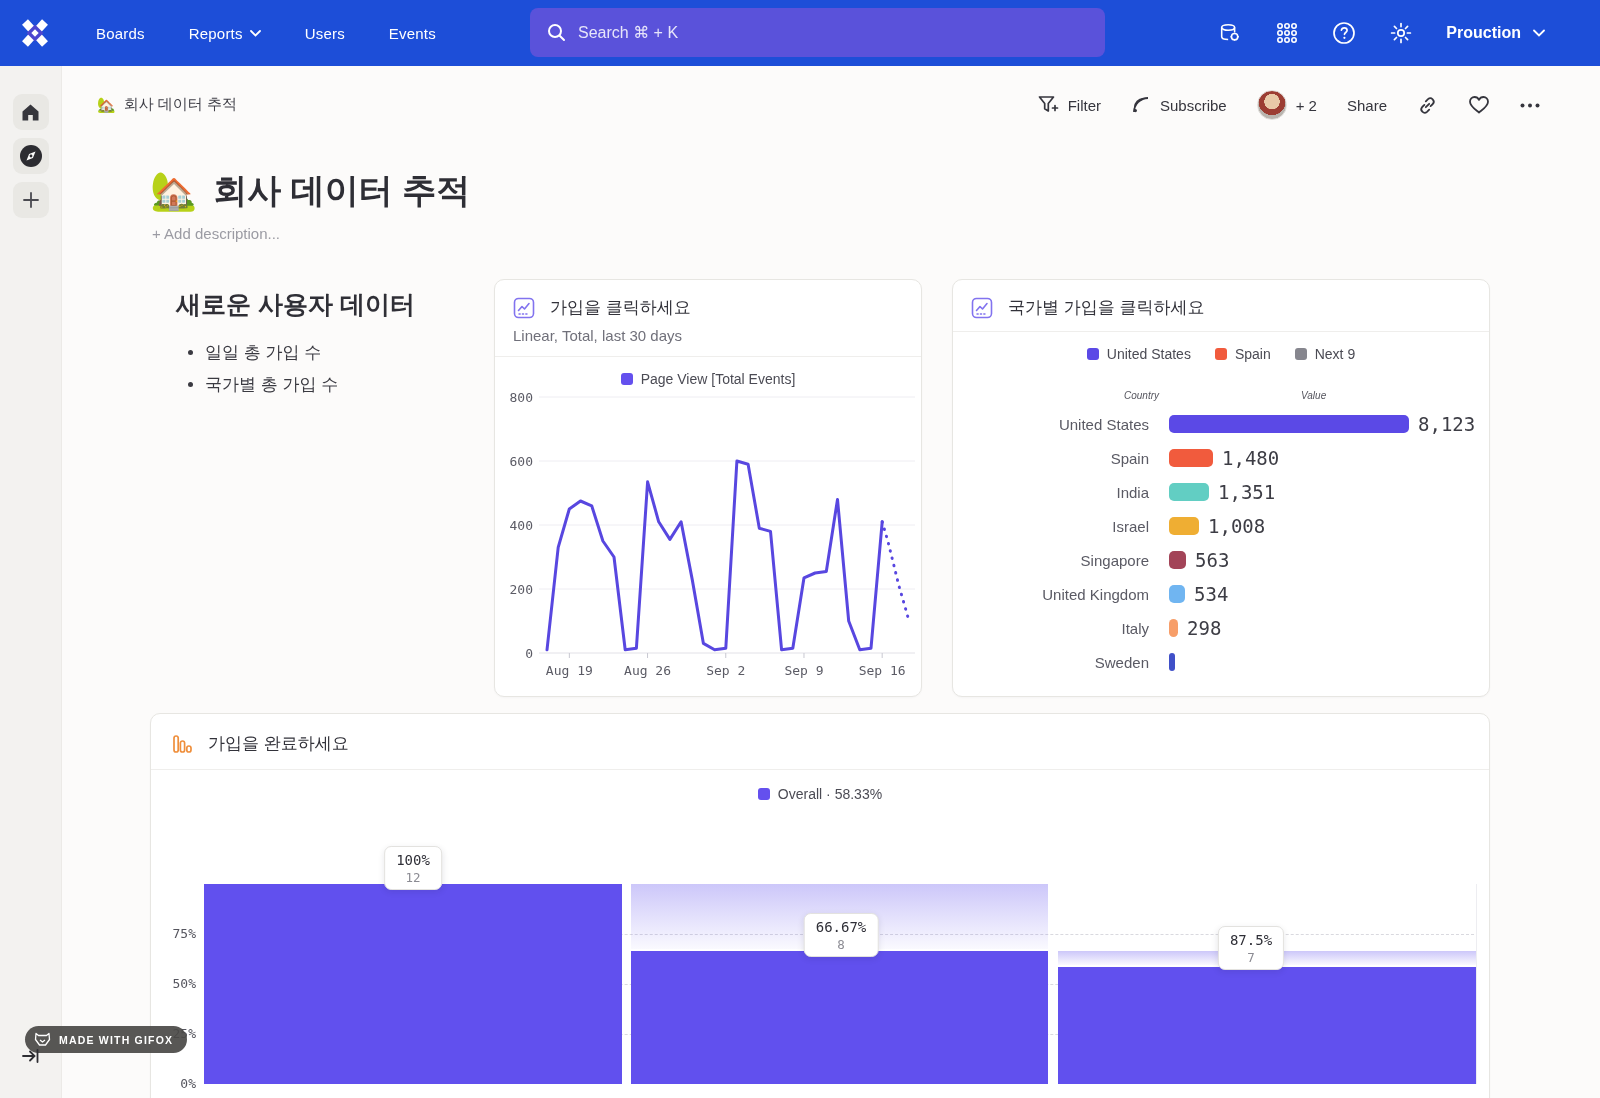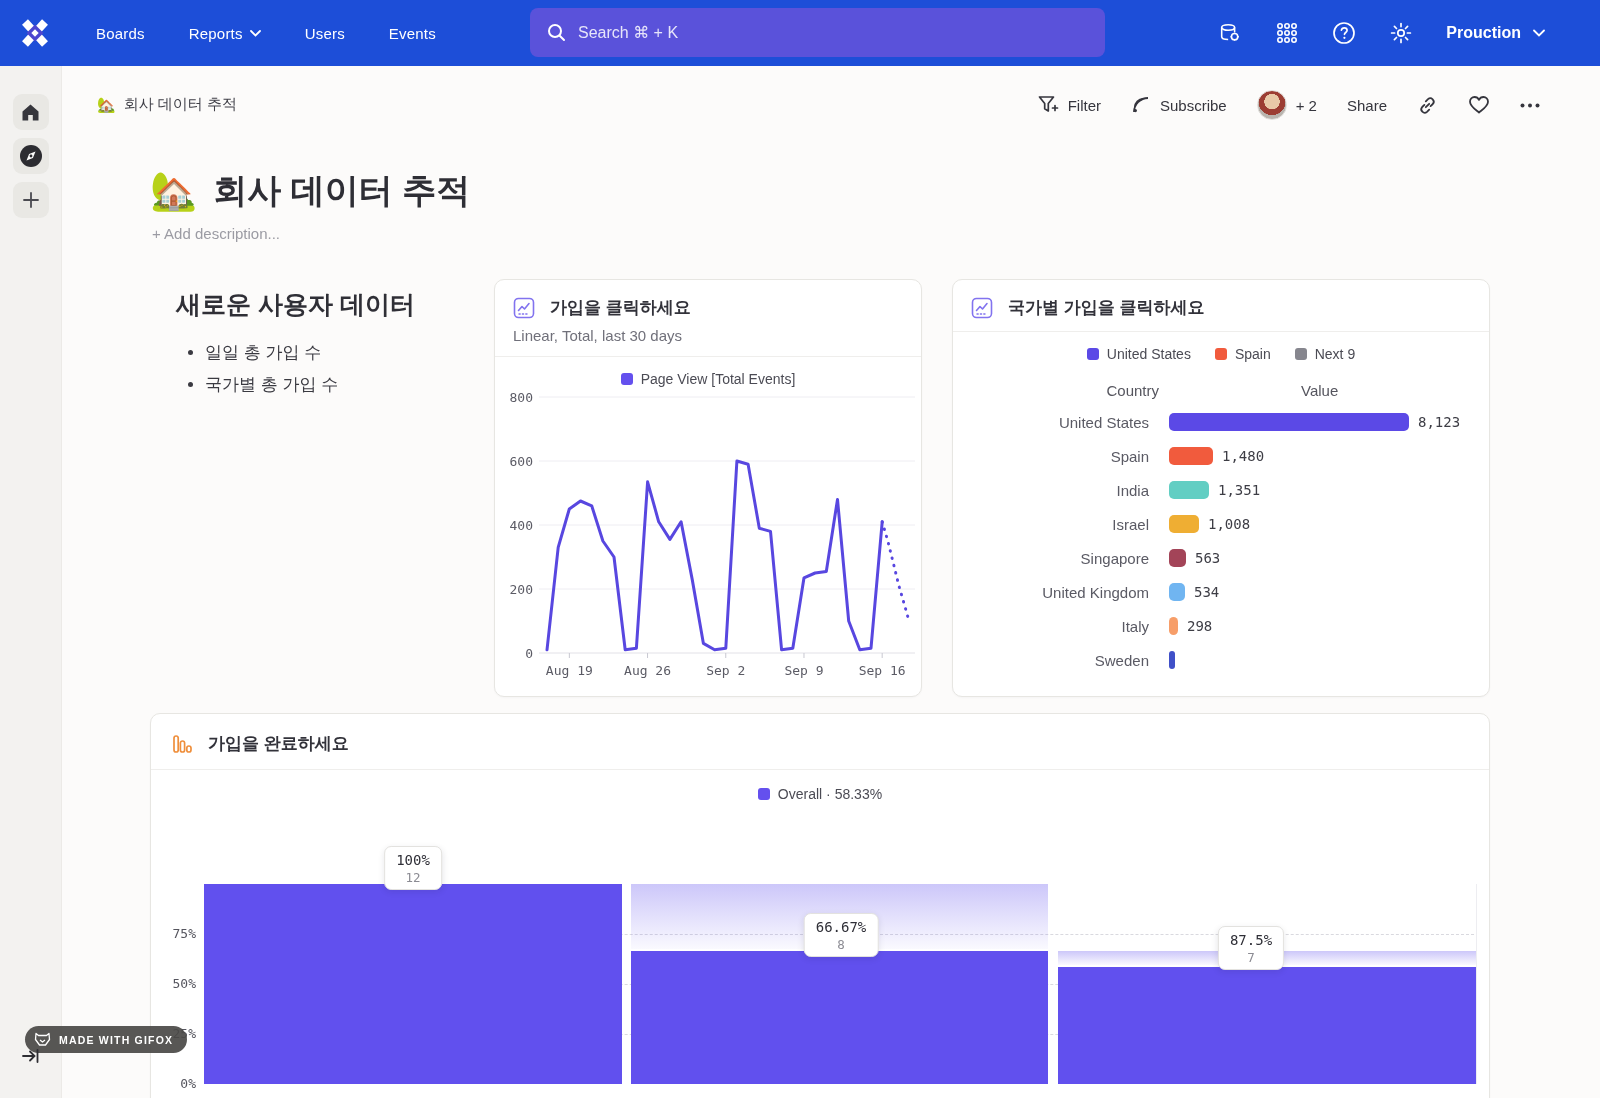--- a/index.html
+++ b/index.html
@@ -36,37 +36,37 @@
   .add-desc { position:absolute; left:152px; top:225px; font-size:15px; color:#9b9ba3; cursor:pointer; }
 
   
   .textcard h2 { position:absolute; left:176px; top:288px; font-size:25px; font-weight:700; color:#2f2f36; }
   .bullets { position:absolute; left:205px; top:341px; font-size:17px; color:#3a3a41; }
   .bullets li { margin-bottom:9px; list-style:disc; }
 
   
   .card { position:absolute; background:#fff; border:1px solid #e7e6e2; border-radius:10px; overflow:hidden; box-shadow:0 1px 2px rgba(40,40,60,.03); }
   .card-head { padding:16px 18px 12px 18px; border-bottom:1px solid #efeeec; }
-  .card-title { display:flex; align-items:center; gap:15px; font-size:17px; font-weight:700; color:#32323a; }
+  .card-title { display:flex; align-items:center; gap:15px; font-size:17px; font-weight:400; color:#32323a; }
   .card-sub { margin-top:8px; font-size:15px; color:#70707a; }
   .legend { display:flex; justify-content:center; align-items:center; gap:24px; margin-top:14px; font-size:14px; color:#4b4b54; }
   .legend .sw { width:12px; height:12px; border-radius:3px; display:inline-block; margin-right:8px; vertical-align:-1px; }
 
   #line-card { left:494px; top:279px; width:428px; height:418px; }
   #bar-card  { left:952px; top:279px; width:538px; height:418px; }
   #funnel-card { left:150px; top:713px; width:1340px; height:400px; }
 
   
-  .cols { display:flex; margin-top:20px; font-size:15px; color:#55555e; }
+  .cols { display:flex; margin-top:28px; font-size:10px; color:#55555e;font-style:italic; }
   .cols .c1 { width:206px; text-align:right; }
   .cols .c2 { margin-left:142px; }
   .brow { display:flex; align-items:center; height:34px; }
   .brow .lab { width:196px; text-align:right; font-size:15px; color:#5a5a64; }
   .brow .bar { height:18px; border-radius:5px; margin-left:20px; flex:0 0 auto; }
-  .brow .val { margin-left:9px; font-size:14px; color:#3d3d45; }
+  .brow .val { margin-left:9px; font-size:19px; color:#3d3d45; }
 
   
   .funnel-plot { position:absolute; left:0; top:0; right:0; bottom:0; }
   .f-grid { position:absolute; left:53px; right:15px; border-top:1px dashed #d9d9df; }
   .f-ylab { position:absolute; width:40px; text-align:right; font-size:13px; color:#55555e; }
   .f-bar { position:absolute; background:#6150ee; }
   .f-fade { position:absolute; background:linear-gradient(180deg, rgba(97,80,238,.32), rgba(97,80,238,.03)); }
   .f-tip { position:absolute; transform:translateX(-50%); background:#fff; border:1px solid #e3e2df; border-radius:7px; box-shadow:0 2px 6px rgba(30,30,50,.10); padding:5px 11px 4px; text-align:center; z-index:5; }
   .f-tip .p { font-size:14px; color:#2f2f37; }
   .f-tip .c { font-size:12.5px; color:#8b8b93; margin-top:2px; }

